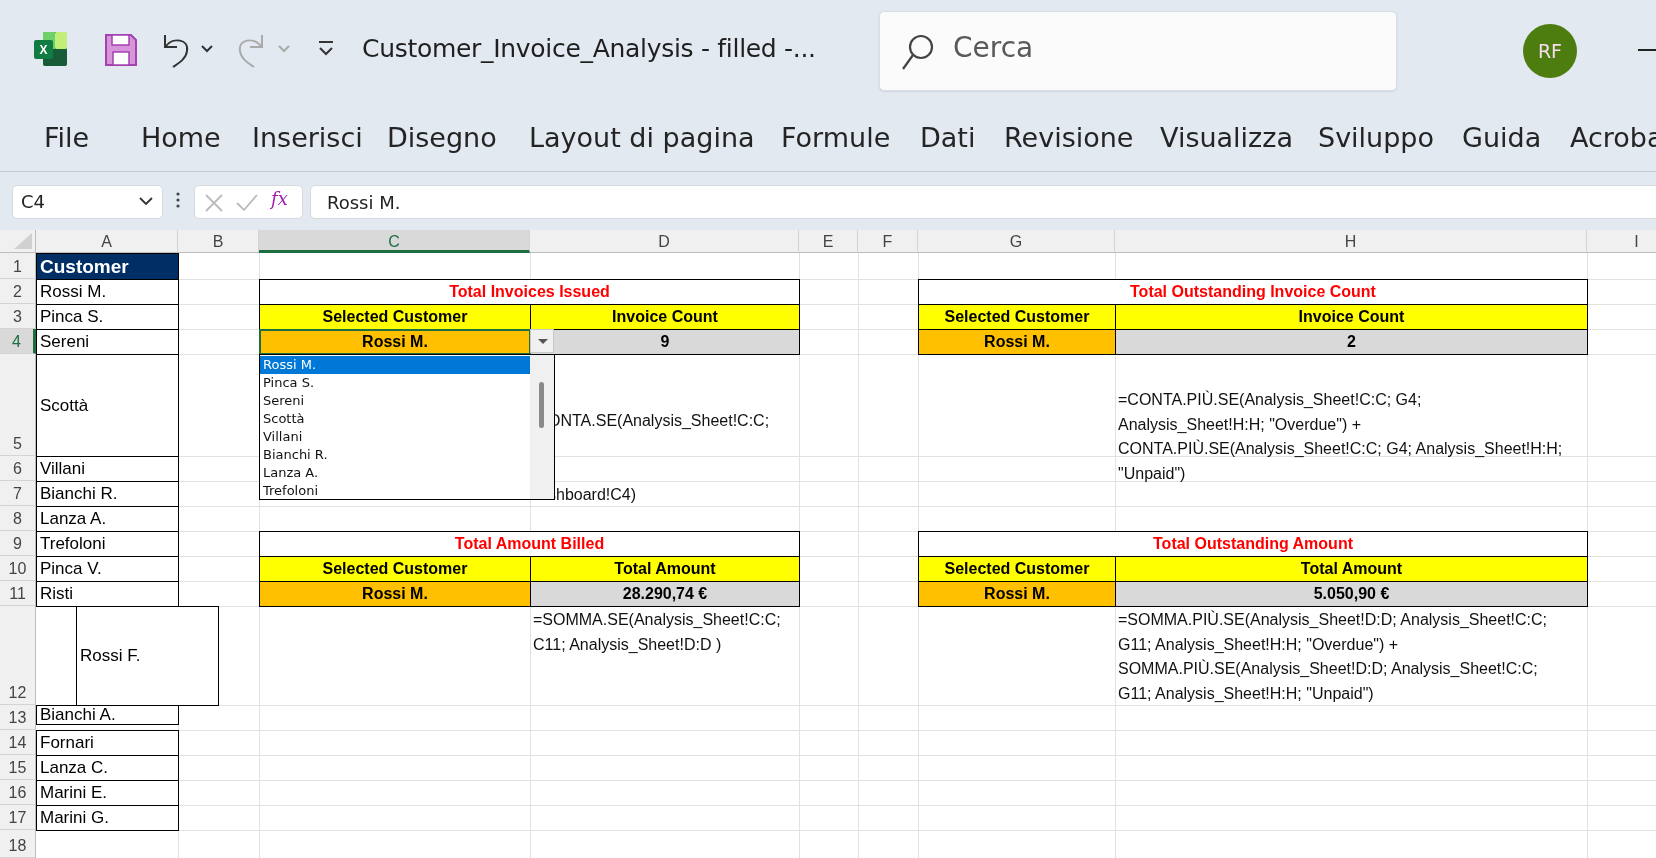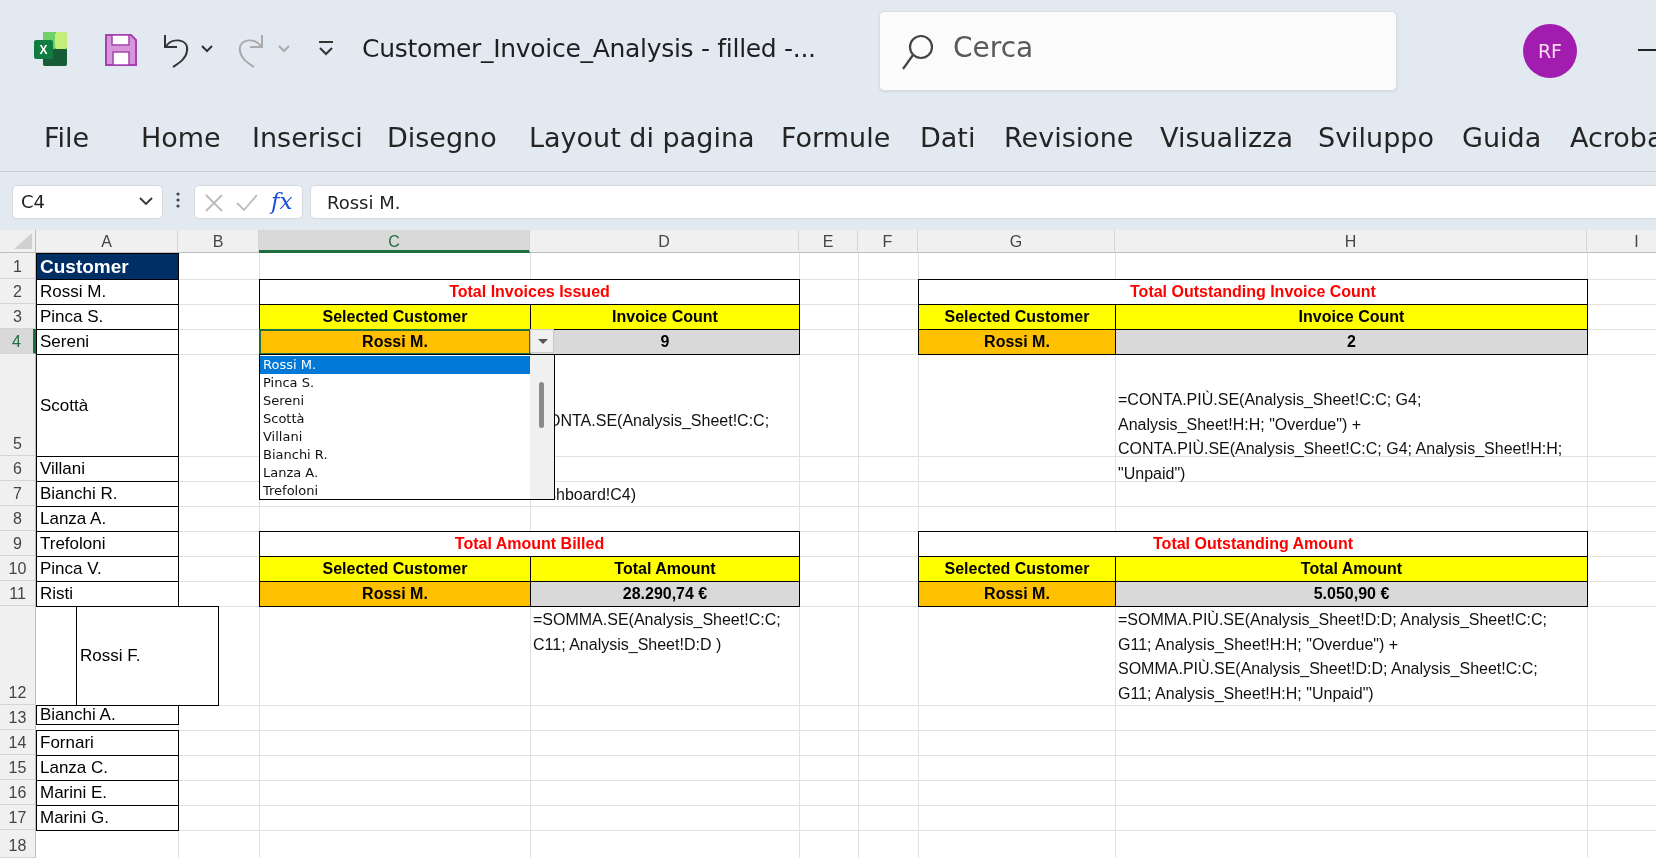--- a/index.html
+++ b/index.html
@@ -6,21 +6,21 @@
   html, body { width: 1656px; height: 858px; overflow: hidden; background: #e3e9f1; font-family: "DejaVu Sans", "Liberation Sans", sans-serif; }
   .abs { position: absolute; }
 
   
   #titlebar { position: absolute; left: 0; top: 0; width: 1656px; height: 100px; background: #e3e9f1; }
   .qa-icon { position: absolute; display: flex; align-items: center; justify-content: center; }
   #title-text { position: absolute; left: 362px; top: 34px; font-size: 25px; color: #1f1f1f; white-space: nowrap; font-family: "DejaVu Sans", sans-serif; letter-spacing: -0.3px; }
   #search-box { position: absolute; left: 879px; top: 11px; width: 518px; height: 80px; background: #fbfbfb; border: 1px solid #d8dde3; border-radius: 5px; box-shadow: 0 1px 2px rgba(0,0,0,0.08); }
   #search-box .sicon { position: absolute; left: 20px; top: 20px; }
   #search-text { position: absolute; left: 73px; top: 19px; font-size: 28px; color: #5a5a5a; }
-  #avatar { position: absolute; left: 1523px; top: 24px; width: 54px; height: 54px; border-radius: 50%; background: #a21caf; color: #f5dcef; font-size: 19px; display: flex; align-items: center; justify-content: center; }
+  #avatar { position: absolute; left: 1523px; top: 24px; width: 54px; height: 54px; border-radius: 50%; background: #4d7c0f; color: #f5dcef; font-size: 19px; display: flex; align-items: center; justify-content: center; }
   #minimize { position: absolute; left: 1638px; top: 49px; width: 18px; height: 2px; background: #222; }
 
   
   #ribbon { position: absolute; left: 0; top: 100px; width: 1656px; height: 72px; background: #e3e9f1; border-bottom: 1px solid #c8ccd2; box-shadow: 0 2px 2px rgba(0,0,0,0.08); }
   .tab { position: absolute; top: 22px; font-size: 27px; color: #242424; white-space: nowrap; }
 
   
   #formulabar { position: absolute; left: 0; top: 172px; width: 1656px; height: 58px; background: #e3e9f1; }
   #namebox { position: absolute; left: 12px; top: 13px; width: 151px; height: 34px; background: #fff; border: 1px solid #d6d9dd; border-radius: 5px; }
   #namebox-text { position: absolute; left: 8px; top: 5px; font-size: 18px; color: #222; }
@@ -161,21 +161,21 @@
     <span class="abs" style="left:8px;top:6px;">
       <svg width="22" height="22" viewBox="0 0 22 22">
           <path d="M3 3 L19 19 M19 3 L3 19" stroke="#bbb" stroke-width="1.8"></path>
         </svg>
     </span>
     <span class="abs" style="left:40px;top:6px;">
       <svg width="24" height="22" viewBox="0 0 24 22">
           <path d="M2 11 L9 18 L22 3" fill="none" stroke="#bbb" stroke-width="1.8"></path>
         </svg>
     </span>
-    <span class="abs" style="left:76px;top:2px;font-family:'DejaVu Serif',serif;font-style:italic;font-size:23px;color:#1d4ed8;">fx</span>
+    <span class="abs" style="left:76px;top:2px;font-family:'DejaVu Serif',serif;font-style:italic;font-size:18px;color:#a21caf;">fx</span>
   </div>
   <div id="formula-input">
     <span id="formula-text">Rossi M.</span>
   </div>
 </div>
 
 <div id="grid">
   <div id="corner"></div>
 
   <div class="colhdr" style="left:36px;width:142px;">A</div>

